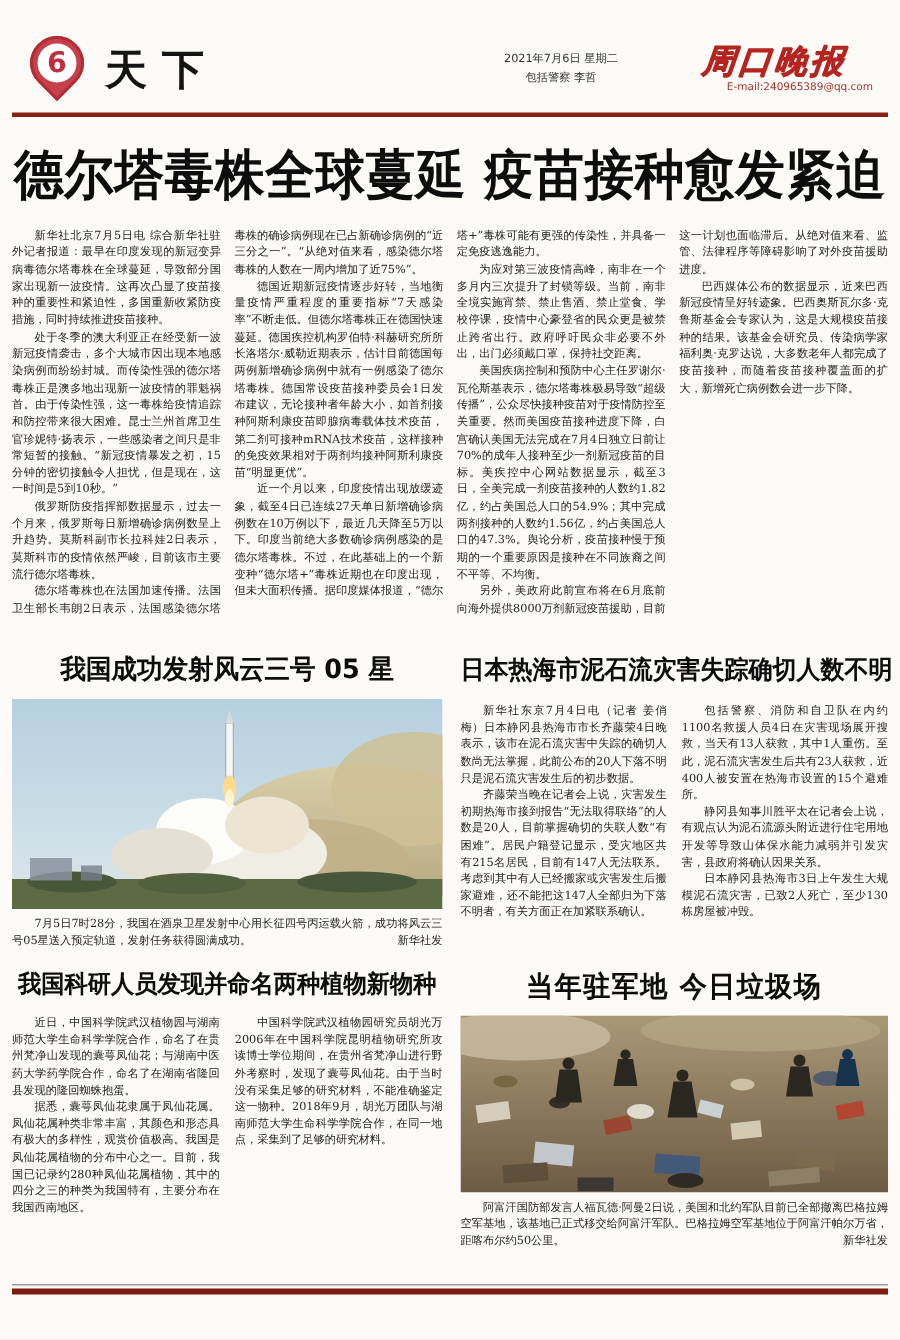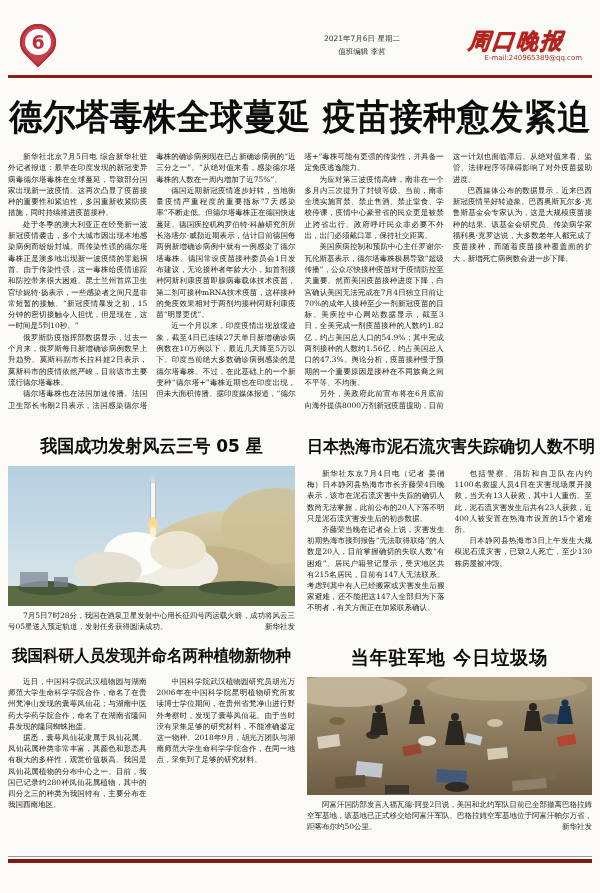--- a/index.html
+++ b/index.html
@@ -21,21 +21,21 @@
     position:absolute; left:5px; top:5px; width:26px; height:26px;
     background:#fff; border-radius:50%; display:flex; align-items:center; justify-content:center;
     transform:rotate(45deg);
   }
   .pin-num { font-family:"DejaVu Sans","Liberation Sans",sans-serif; font-weight:900; font-size:19px; color:#c0303b; }
   .section-title {
     position:absolute; left:62px; top:4px;
     font-family:"DejaVu Sans","Liberation Sans",sans-serif;
     font-weight:900; font-size:28px; letter-spacing:10px; color:#141414;
   }
-  .meta-block { position:absolute; right:192px; top:8px; text-align:center; font-size:7.5px; color:#333; line-height:13px; font-family:"DejaVu Sans","Liberation Sans",sans-serif;}
+  .meta-block { position:absolute; right:180px; top:8px; text-align:center; font-size:7.5px; color:#333; line-height:13px; font-family:"DejaVu Sans","Liberation Sans",sans-serif;}
   .masthead {
     position:absolute; right:28px; top:2px;
     font-family:"DejaVu Sans","Liberation Sans",sans-serif;
     font-weight:900; font-style:italic; font-size:22px; color:#b5241f;
     letter-spacing:2px; transform:skewX(-6deg);
     text-shadow:0.6px 0.6px 0 #b5241f;
   }
   .email { position:absolute; right:10px; top:30px; font-size:7px; color:#a3342c; font-family:"DejaVu Sans","Liberation Sans",sans-serif; }
   .header-rule { height:3px; background:#8a1f14; margin-top:2px; }
   
@@ -83,23 +83,24 @@
 <body>
 
 <div class="page">
 
   <div class="header">
     <div class="pin">
       <div class="pin-inner">
         <span class="pin-num">6</span>
       </div>
     </div>
+    <div class="section-title">天下</div>
     <div class="meta-block">
       <div>2021年7月6日 星期二</div>
-      <div>值班编辑 李哲</div>
+      <div>包括警察 李哲</div>
     </div>
     <div class="masthead">周口晚报</div>
     <div class="email">E-mail:240965389@qq.com</div>
   </div>
   <div class="header-rule"></div>
 
   <h1 class="lead-headline">德尔塔毒株全球蔓延 疫苗接种愈发紧迫</h1>
   <div class="lead-body">
       <p>新华社北京7月5日电 综合新华社驻外记者报道：最早在印度发现的新冠变异病毒德尔塔毒株在全球蔓延，导致部分国家出现新一波疫情。这再次凸显了疫苗接种的重要性和紧迫性，多国重新收紧防疫措施，同时持续推进疫苗接种。</p>
       <p>处于冬季的澳大利亚正在经受新一波新冠疫情袭击，多个大城市因出现本地感染病例而纷纷封城。而传染性强的德尔塔毒株正是澳多地出现新一波疫情的罪魁祸首。由于传染性强，这一毒株给疫情追踪和防控带来很大困难。昆士兰州首席卫生官珍妮特·扬表示，一些感染者之间只是非常短暂的接触。“新冠疫情暴发之初，15分钟的密切接触令人担忧，但是现在，这一时间是5到10秒。”</p>
@@ -161,20 +162,21 @@
           <p>中国科学院武汉植物园研究员胡光万2006年在中国科学院昆明植物研究所攻读博士学位期间，在贵州省梵净山进行野外考察时，发现了囊萼凤仙花。由于当时没有采集足够的研究材料，不能准确鉴定这一物种。2018年9月，胡光万团队与湖南师范大学生命科学学院合作，在同一地点，采集到了足够的研究材料。</p>
         </div>
     </div>
 
     <div class="colR">
       <h2 class="sub-headline h-japan">日本热海市泥石流灾害失踪确切人数不明</h2>
       <div class="col-body japan-body">
           <p>新华社东京7月4日电（记者 姜俏梅）日本静冈县热海市市长齐藤荣4日晚表示，该市在泥石流灾害中失踪的确切人数尚无法掌握，此前公布的20人下落不明只是泥石流灾害发生后的初步数据。</p>
           <p>齐藤荣当晚在记者会上说，灾害发生初期热海市接到报告“无法取得联络”的人数是20人，目前掌握确切的失联人数“有困难”。居民户籍登记显示，受灾地区共有215名居民，目前有147人无法联系。考虑到其中有人已经搬家或灾害发生后搬家避难，还不能把这147人全部归为下落不明者，有关方面正在加紧联系确认。</p>
           <p>包括警察、消防和自卫队在内约1100名救援人员4日在灾害现场展开搜救，当天有13人获救，其中1人重伤。至此，泥石流灾害发生后共有23人获救，近400人被安置在热海市设置的15个避难所。</p>
+          <p>静冈县知事川胜平太在记者会上说，有观点认为泥石流源头附近进行住宅用地开发等导致山体保水能力减弱并引发灾害，县政府将确认因果关系。</p>
           <p>日本静冈县热海市3日上午发生大规模泥石流灾害，已致2人死亡，至少130栋房屋被冲毁。</p>
         </div>
 
       <h2 class="sub-headline h-afghan">当年驻军地 今日垃圾场</h2>
 
       <svg class="photo" width="285" height="118" viewBox="0 0 285 118" xmlns="http://www.w3.org/2000/svg" role="img">
         <defs>
           <linearGradient id="dump" x1="0" y1="0" x2="0" y2="1">
             <stop offset="0" stop-color="#a99878"></stop>
               <stop offset="0.5" stop-color="#8c7a5e"></stop>

